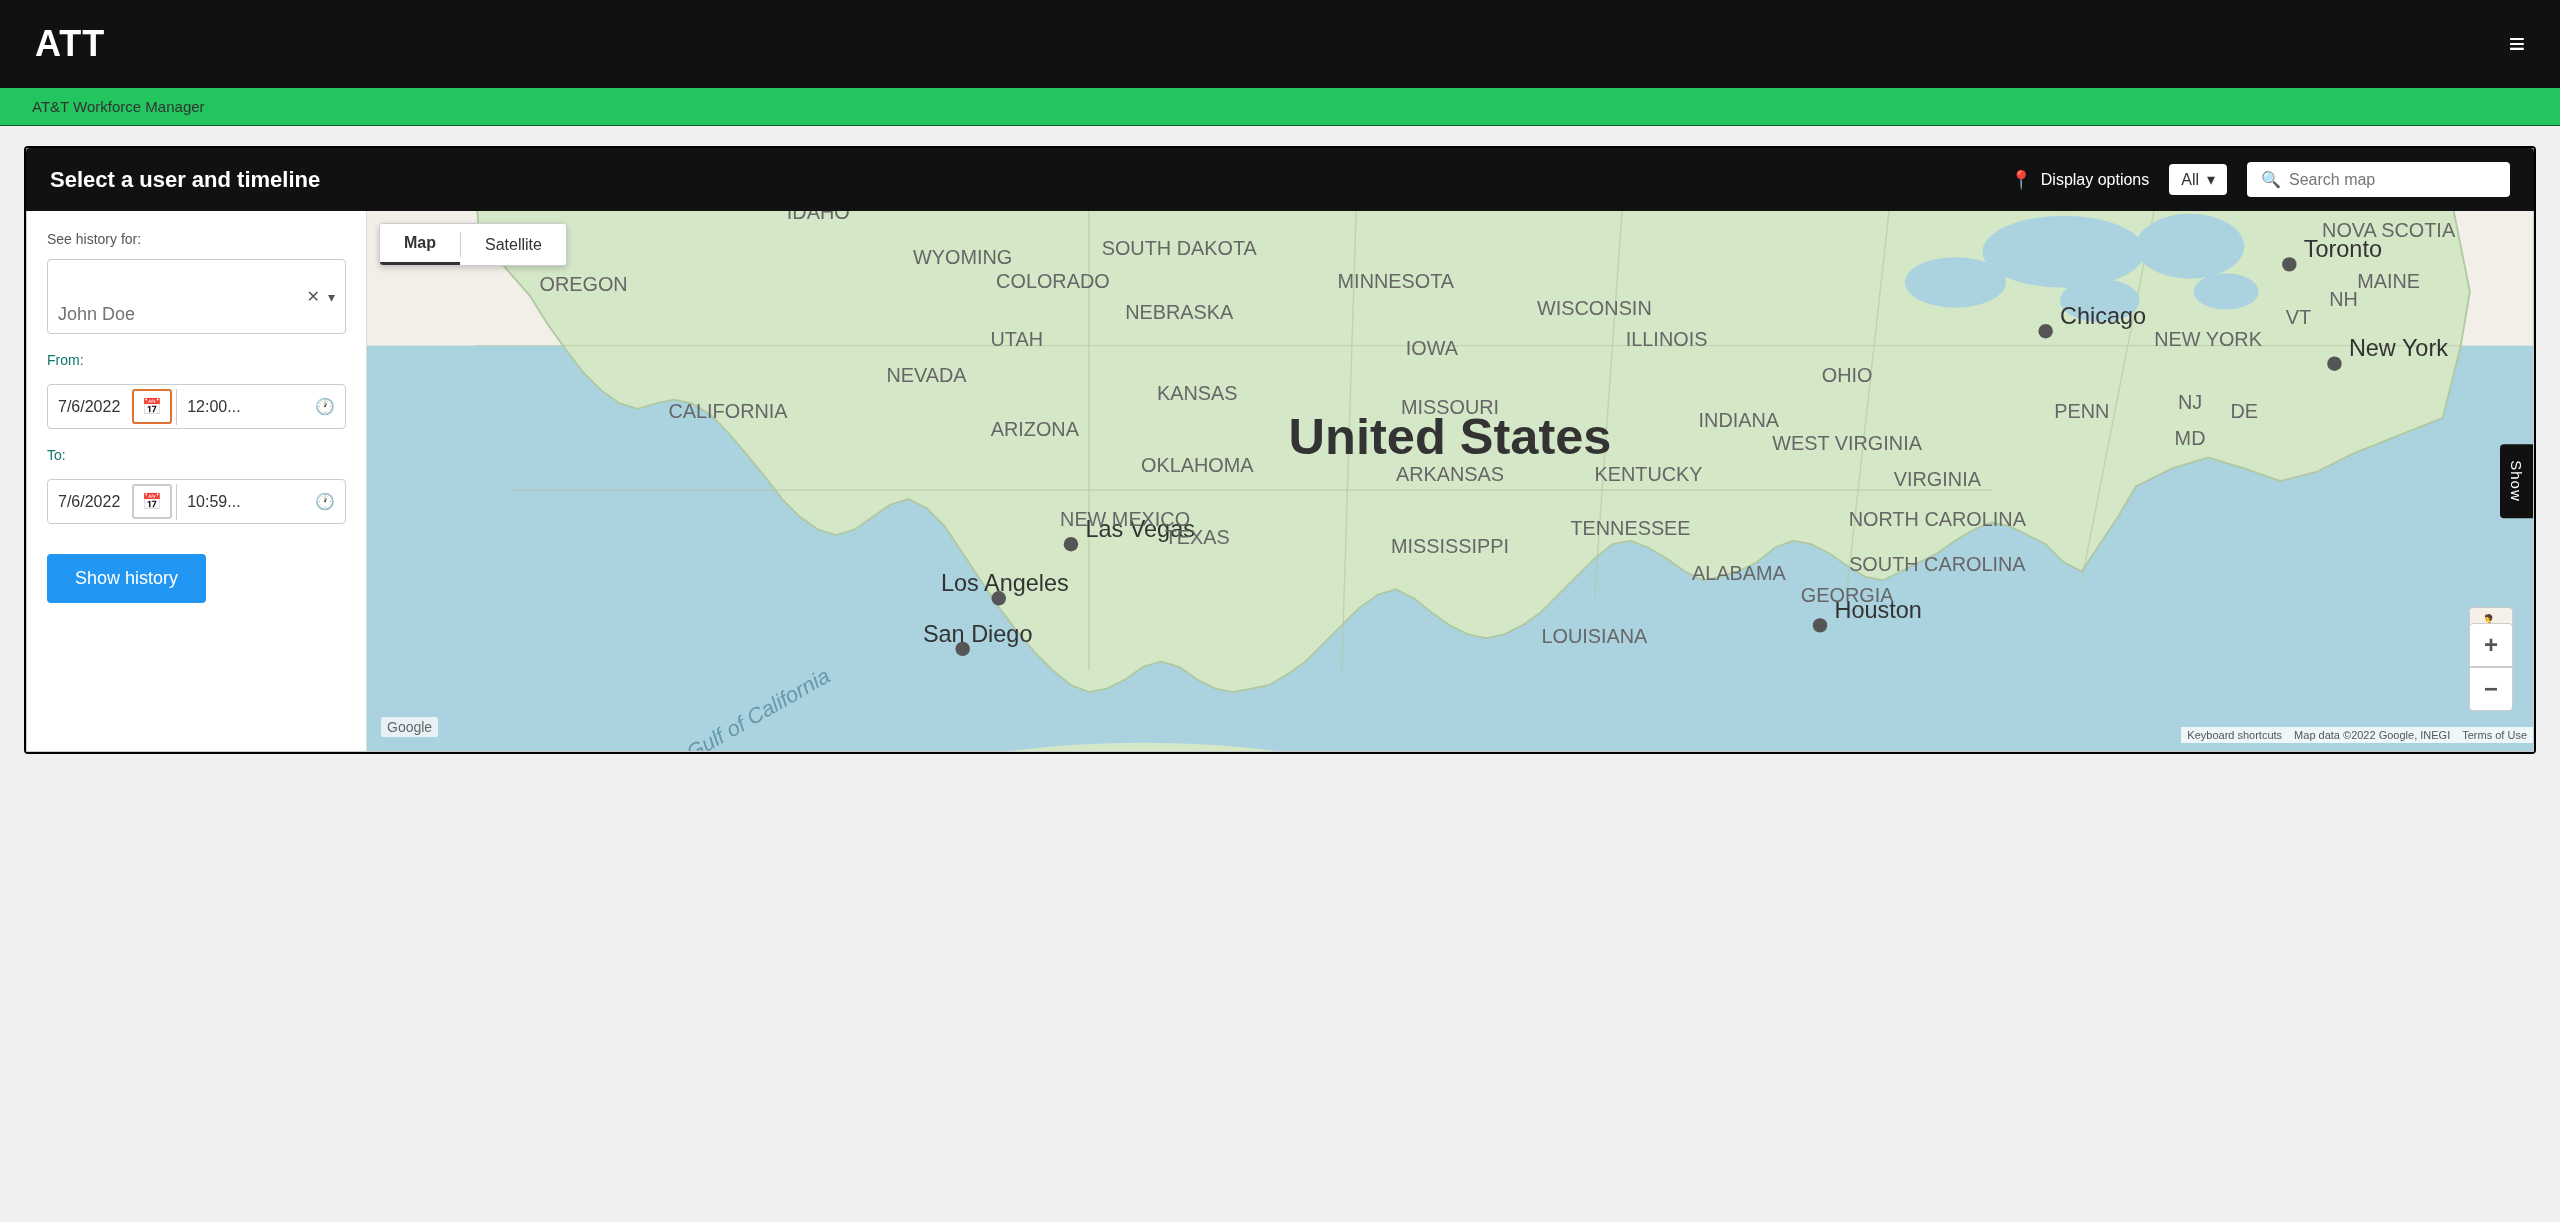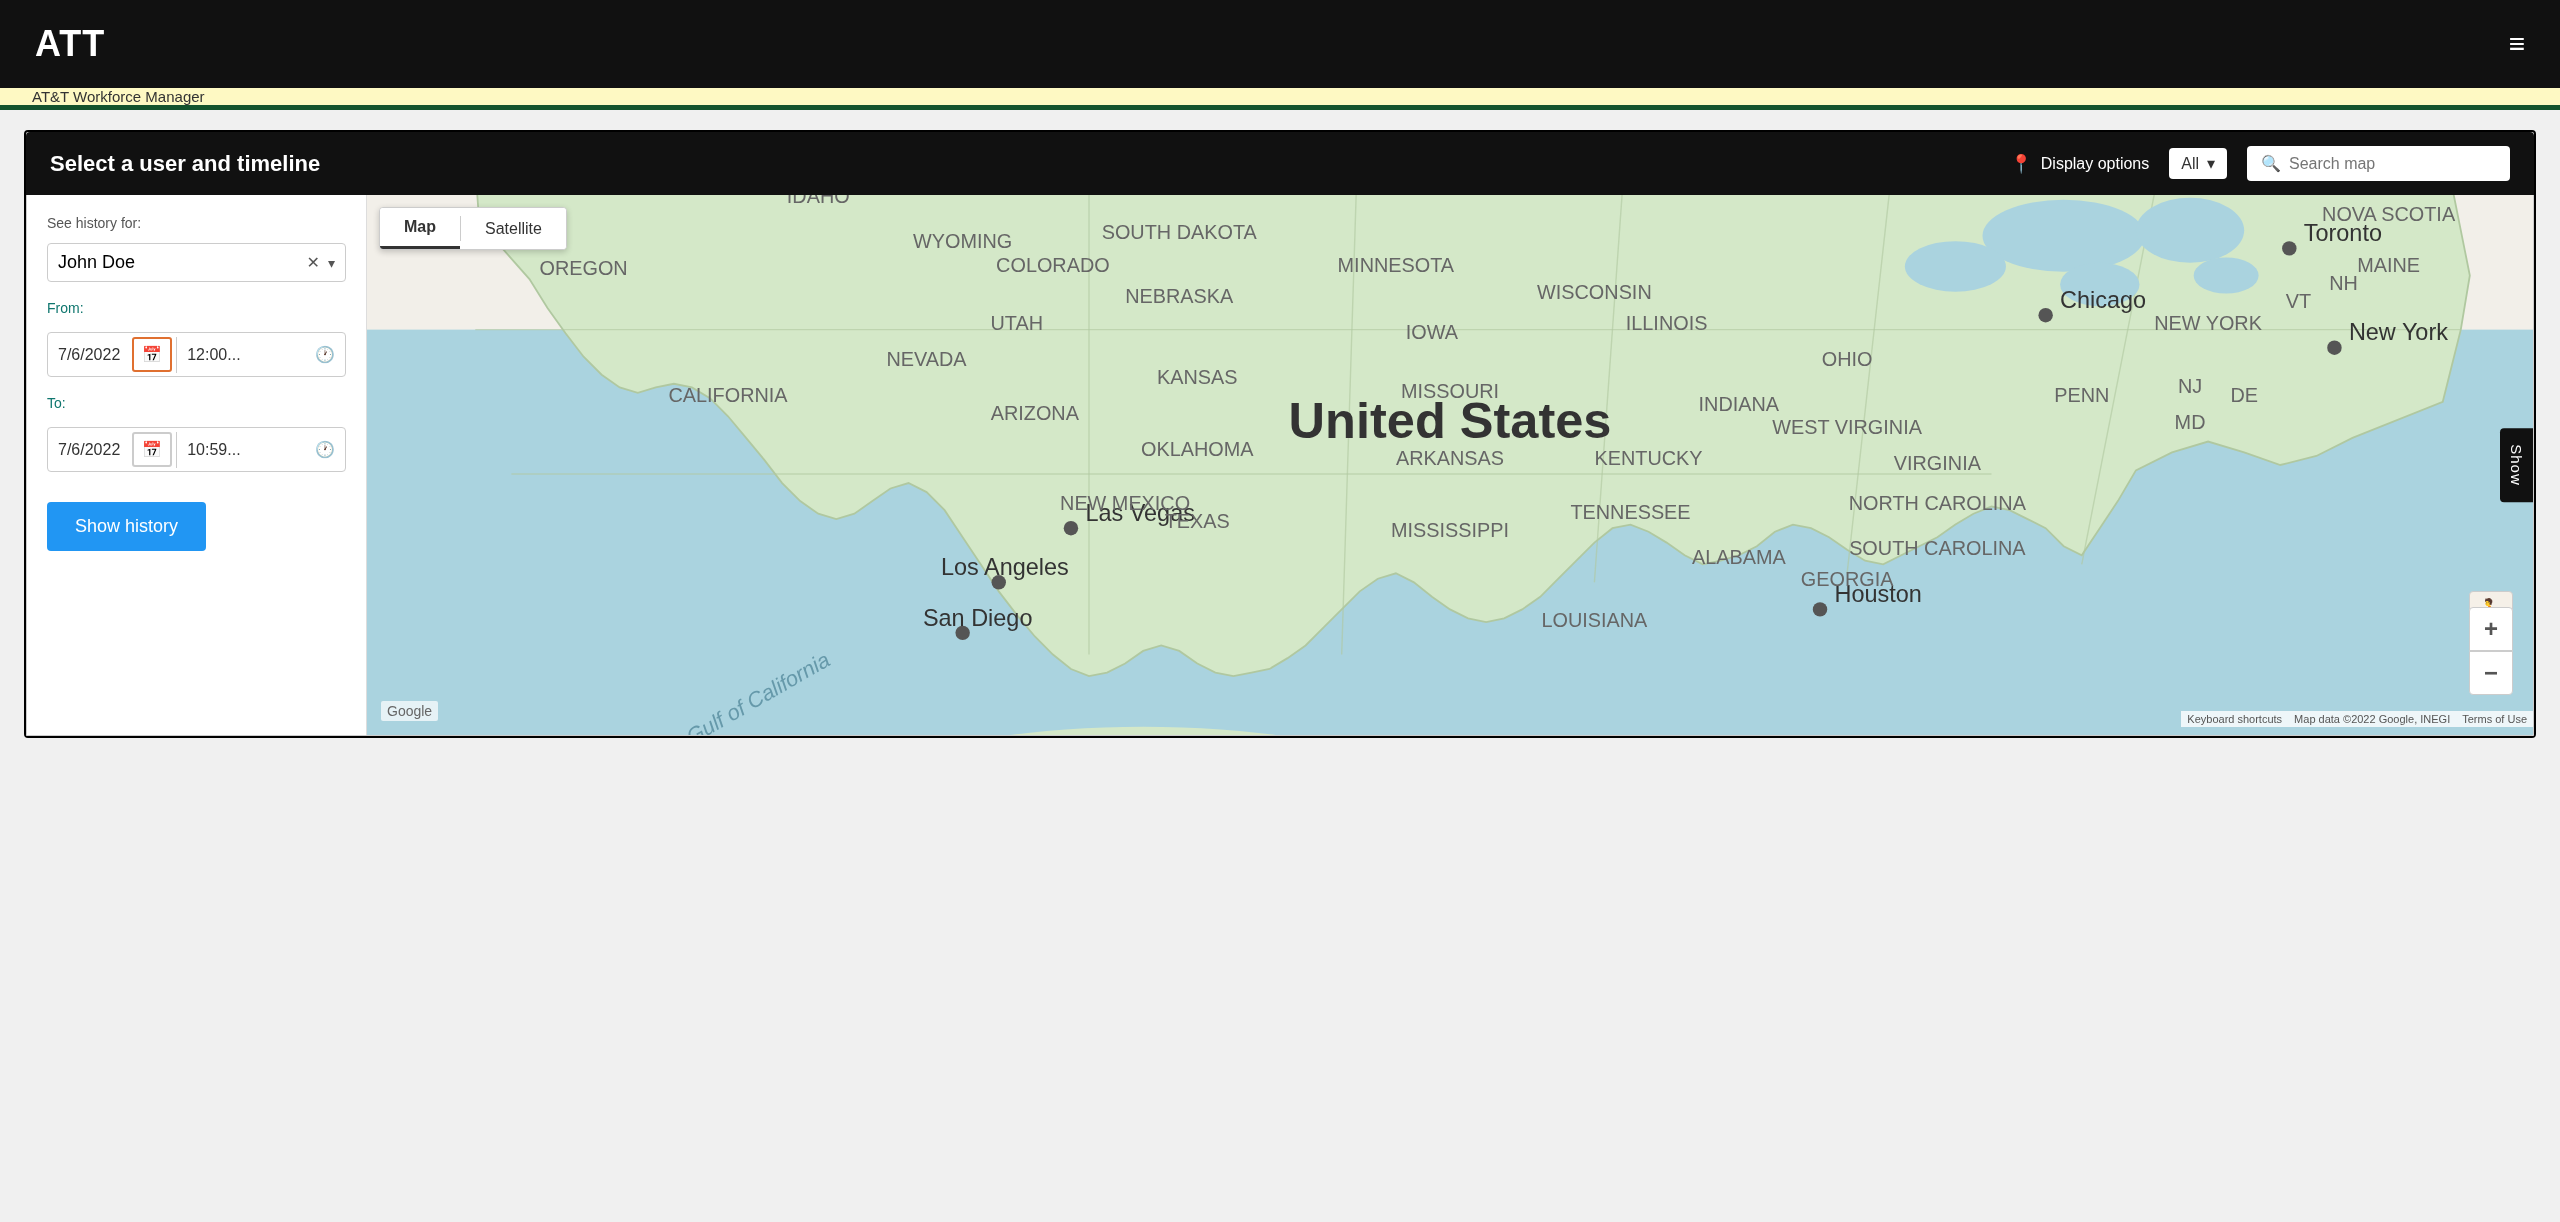--- a/index.html
+++ b/index.html
@@ -21,25 +21,25 @@
       letter-spacing: 1px;
     }
     .top-header .menu-icon {
       font-size: 28px;
       cursor: pointer;
       color: white;
     }
 
     
     .sub-header {
-      background: #fef9c3;
-      padding: 0 32px;
+      background: #22c55e;
+      padding: 10px 32px;
       font-size: 15px;
       color: #333;
-      border-bottom: 5px solid #14532d;
+      border-bottom: 1px solid #14532d;
     }
 
     
     .main-content {
       padding: 20px 24px;
     }
 
     
     .map-toolbar {
       background: #111;
@@ -117,21 +117,22 @@
       align-items: center;
       border: 1px solid #ccc;
       border-radius: 4px;
       padding: 8px 10px;
       margin-bottom: 18px;
       background: white;
     }
     .user-select-wrapper .user-name {
       flex: 1;
       font-size: 18px;
-      color: #000000;
+      color: #737373;
+      margin-top: 36px;
     }
     .user-select-wrapper .clear-icon {
       cursor: pointer;
       color: #555;
       font-size: 16px;
       margin-right: 8px;
     }
     .user-select-wrapper .chevron-icon {
       cursor: pointer;
       color: #555;

